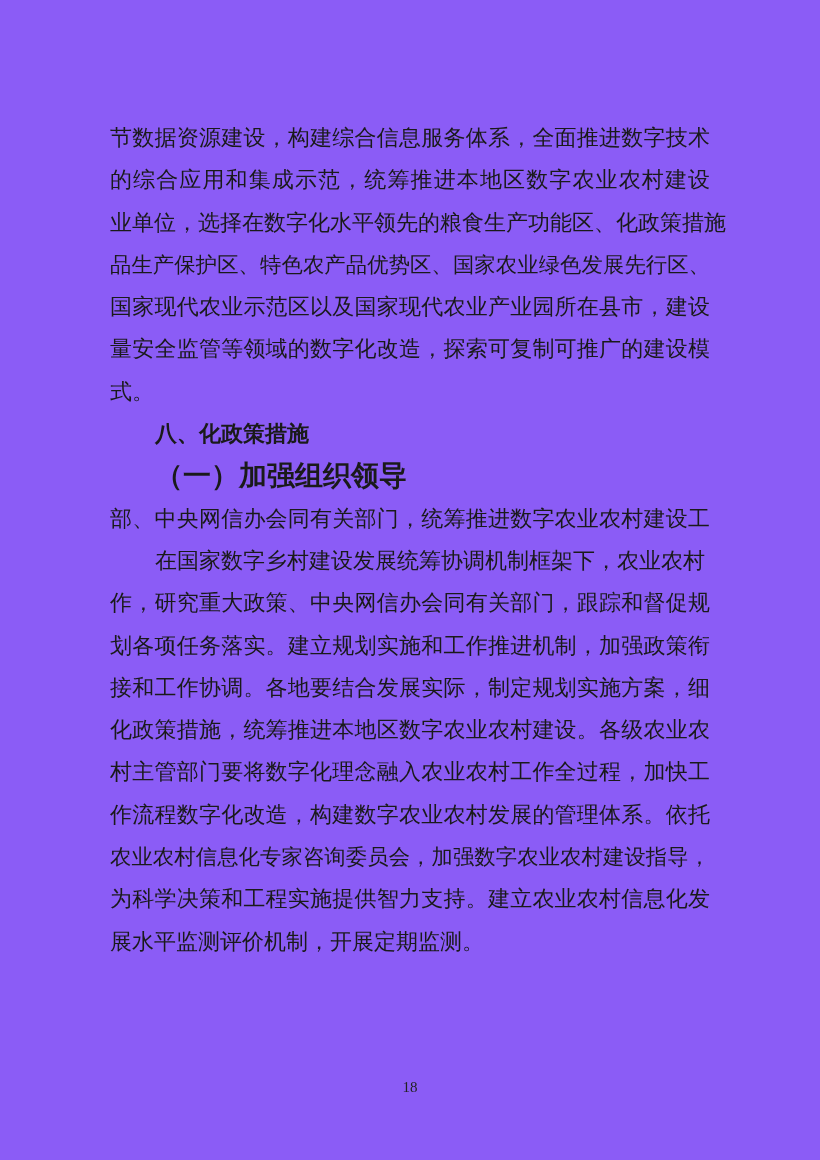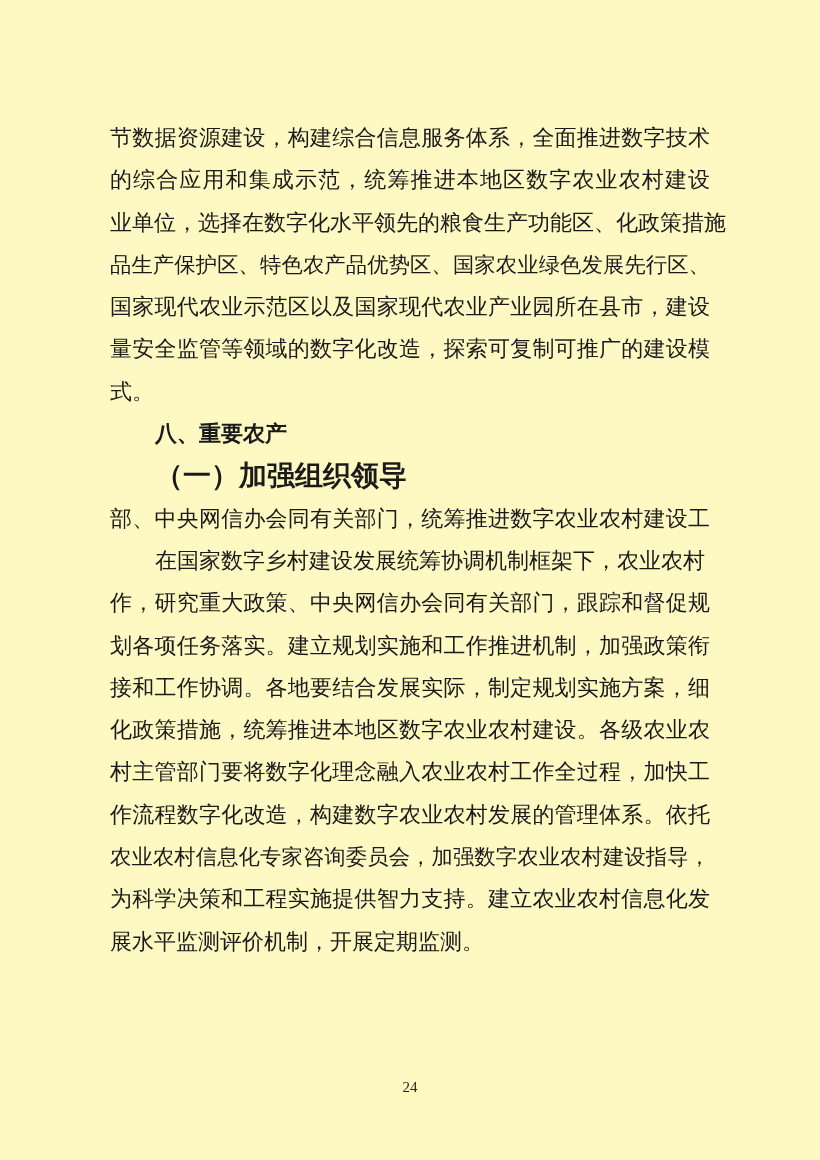--- a/index.html
+++ b/index.html
@@ -4,21 +4,21 @@
 <style>
   html, body {
     margin: 0;
     padding: 0;
     background: #ffffff;
   }
   .page {
     position: relative;
     width: 820px;
     height: 1160px;
-    background: #fef9c3;
+    background: #8b5cf6;
     overflow: hidden;
     font-family: "Liberation Serif", "DejaVu Serif", serif;
     color: #1a1a1a;
   }
   .text-block {
     position: absolute;
     left: 110px;
     top: 117px;
     width: 600px;
   }
@@ -79,28 +79,28 @@
 
 <div class="page">
   <div class="text-block">
     <div class="line">节数据资源建设，构建综合信息服务体系，全面推进数字技术</div>
     <div class="line">的综合应用和集成示范，统筹推进本地区数字农业农村建设</div>
     <div class="line">业单位，选择在数字化水平领先的粮食生产功能区、化政策措施</div>
     <div class="line chars-28">品生产保护区、特色农产品优势区、国家农业绿色发展先行区、</div>
     <div class="line">国家现代农业示范区以及国家现代农业产业园所在县市，建设</div>
     <div class="line">量安全监管等领域的数字化改造，探索可复制可推广的建设模</div>
     <div class="line para-end">式。</div>
-    <div class="line heading-1">八、重要农产</div>
+    <div class="line heading-1">八、化政策措施</div>
     <div class="line heading-2">（一）加强组织领导</div>
     <div class="line">部、中央网信办会同有关部门，统筹推进数字农业农村建设工</div>
     <div class="line para-end indent-first">在国家数字乡村建设发展统筹协调机制框架下，农业农村</div>
     <div class="line">作，研究重大政策、中央网信办会同有关部门，跟踪和督促规</div>
     <div class="line">划各项任务落实。建立规划实施和工作推进机制，加强政策衔</div>
     <div class="line">接和工作协调。各地要结合发展实际，制定规划实施方案，细</div>
     <div class="line">化政策措施，统筹推进本地区数字农业农村建设。各级农业农</div>
     <div class="line">村主管部门要将数字化理念融入农业农村工作全过程，加快工</div>
     <div class="line">作流程数字化改造，构建数字农业农村发展的管理体系。依托</div>
     <div class="line chars-28">农业农村信息化专家咨询委员会，加强数字农业农村建设指导，</div>
     <div class="line">为科学决策和工程实施提供智力支持。建立农业农村信息化发</div>
     <div class="line para-end">展水平监测评价机制，开展定期监测。</div>
   </div>
-  <div class="page-number">24</div>
+  <div class="page-number">18</div>
 </div>
 
 </body></html>

